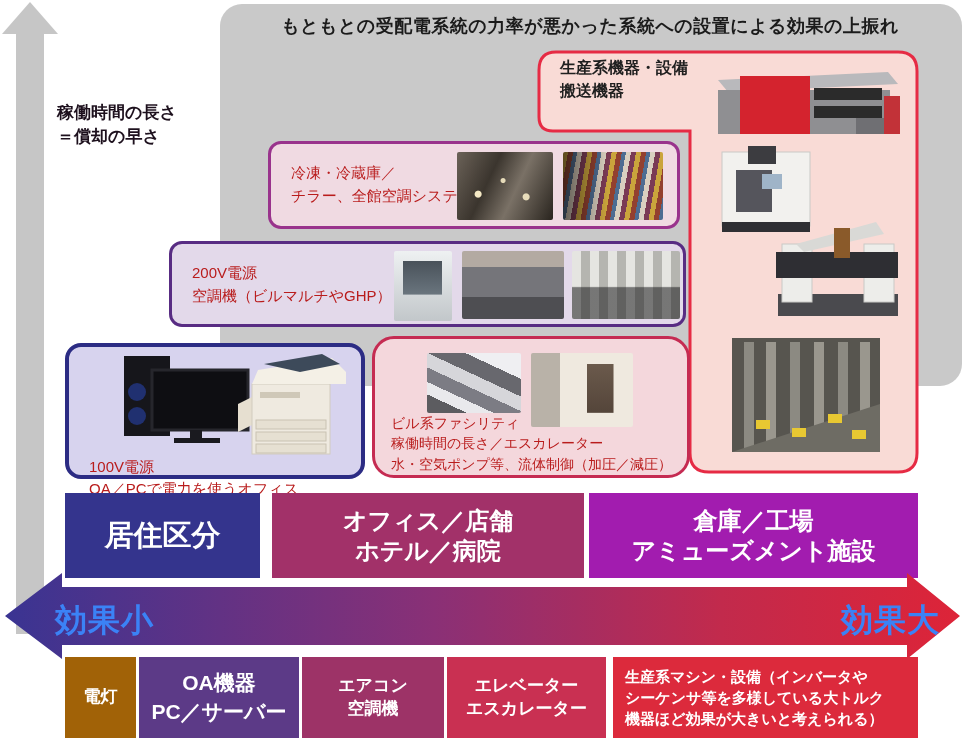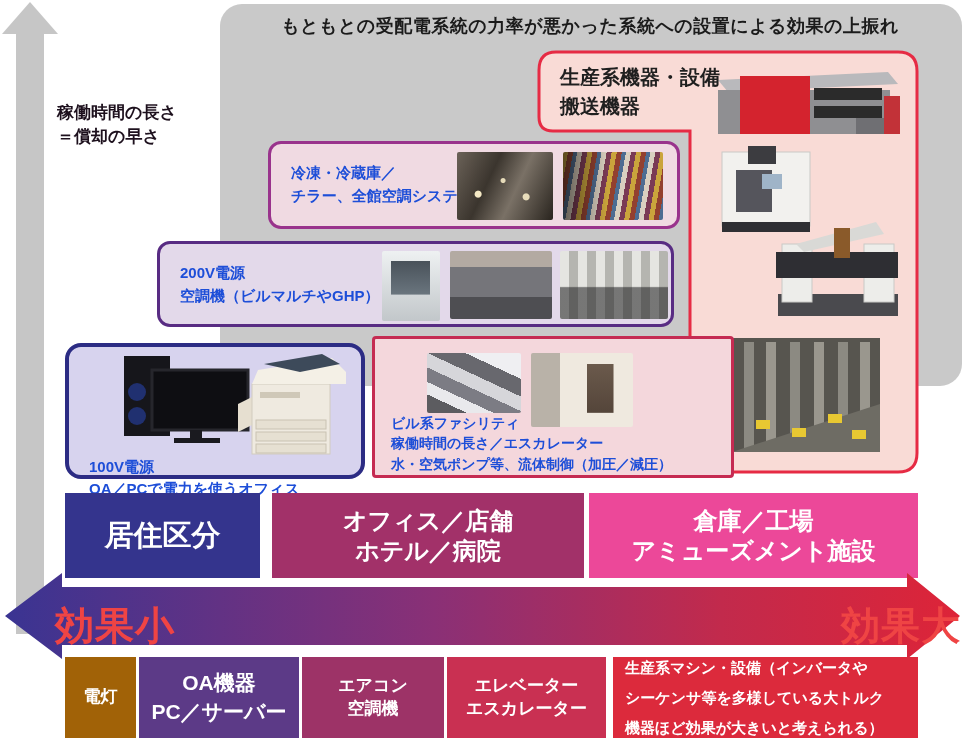--- a/index.html
+++ b/index.html
@@ -9,30 +9,30 @@
 
   
   .gray-panel{left:220px;top:4px;width:742px;height:382px;background:#c9c9c9;border-radius:22px;}
   .main-title{left:240px;top:14px;width:700px;text-align:center;font-size:18px;font-weight:bold;color:#1b1b1b;letter-spacing:.5px;}
 
   
   .y-label{left:57px;top:101px;font-size:17px;font-weight:bold;color:#1d101d;line-height:1.4;}
 
   
   .eq-box{box-sizing:border-box;border-style:solid;border-width:3px;border-radius:13px;}
-  .eq-label{position:absolute;font-weight:bold;color:#1d4ed8;}
+  .eq-label{position:absolute;font-weight:normal;color:#b91c1c;}
   .box-refrig{left:268px;top:141px;width:412px;height:88px;}
   .box-refrig .eq-label{left:20px;top:18px;font-size:15px;line-height:1.5;}
-  .box-200v{left:157px;top:241px;width:517px;height:86px;}
+  .box-200v{left:169px;top:241px;width:517px;height:86px;}
   .box-200v .eq-label{left:20px;top:18px;font-size:15px;line-height:1.5;}
   .box-100v{left:65px;top:343px;width:300px;height:136px;border-width:4px;border-radius:16px;}
   .box-100v .eq-label{left:20px;top:82px;font-size:15px;line-height:1.45;margin-top:27px;}
-  .box-bldg{left:372px;top:336px;width:362px;height:142px;border-radius:4px;}
+  .box-bldg{left:372px;top:336px;width:318px;height:142px;border-radius:22px;}
   .box-bldg .eq-label{left:16px;top:74px;font-size:14px;line-height:1.45;}
-  .prod-label{left:560px;top:64px;font-size:20px;font-weight:bold;color:#1f1f1f;line-height:1.45;font-family:Liberation Mono, monospace;}
+  .prod-label{left:560px;top:56px;font-size:16px;font-weight:bold;color:#1f1f1f;line-height:1.45;}
 
   
   .ph{position:absolute;border-radius:2px;}
   .ph-ceiling{background:
     radial-gradient(circle at 22% 62%,rgba(255,243,205,.95) 0 3px,rgba(0,0,0,0) 4px),
     radial-gradient(circle at 48% 42%,rgba(255,243,205,.85) 0 2px,rgba(0,0,0,0) 3px),
     radial-gradient(circle at 72% 66%,rgba(255,243,205,.85) 0 3px,rgba(0,0,0,0) 4px),
     linear-gradient(115deg,#6b6258 0%,#3b352e 35%,#7a7166 60%,#29241e 100%);}
   .ph-shelves{background:
     linear-gradient(to right,rgba(18,14,10,.6),rgba(0,0,0,0) 45%),
@@ -50,21 +50,21 @@
     linear-gradient(to right,#b9b2a8 0 28%,#efe9df 28%);}
 
   
   .bar{top:493px;height:85px;display:flex;flex-direction:column;justify-content:center;
        align-items:center;color:#fff;font-weight:bold;text-align:center;}
   .bar1{left:65px;width:195px;font-size:29px;}
   .bar2{left:272px;width:312px;font-size:24px;line-height:1.22;}
   .bar3{left:589px;width:329px;font-size:24px;line-height:1.22;}
 
   
-  .fx-label{top:599px;font-size:39px;font-weight:bold;color:#ef4444;letter-spacing:1px;}
+  .fx-label{top:599px;font-size:32px;font-weight:bold;color:#3b82f6;letter-spacing:1px;}
   .fx-small{left:55px;}
   .fx-large{left:841px;}
 
   
   .load{top:657px;height:81px;display:flex;flex-direction:column;justify-content:center;
         align-items:center;color:#fff;font-weight:bold;text-align:center;line-height:1.35;}
   .load1{left:65px;width:71px;font-size:17px;}
   .load2{left:139px;width:160px;font-size:21px;}
   .load3{left:302px;width:142px;font-size:17px;}
   .load4{left:447px;width:159px;font-size:17px;}
@@ -202,21 +202,21 @@
     </g>
   </svg>
 
   <div class="abs bar bar1" style="background-color: rgb(52, 52, 141);">
     <div>居住区分</div>
   </div>
   <div class="abs bar bar2" style="background-color: rgb(162, 49, 105);">
     <div>オフィス／店舗</div>
     <div>ホテル／病院</div>
   </div>
-  <div class="abs bar bar3" style="background-color: #ec4899;">
+  <div class="abs bar bar3" style="background-color: #a21caf;">
     <div>倉庫／工場</div>
     <div>アミューズメント施設</div>
   </div>
 
   <svg class="abs overlay" width="962" height="94" style="left:2px;top:568px;">
     <defs>
       <linearGradient id="fxgrad" x1="0" y1="0" x2="1" y2="0">
         <stop offset="0" stop-color="#3A3492"></stop>
         <stop offset="0.45" stop-color="#8A3076"></stop>
         <stop offset="0.75" stop-color="#C22A4C"></stop>
@@ -236,19 +236,19 @@
     <div>PC／サーバー</div>
   </div>
   <div class="abs load load3" style="background-color: rgb(157, 51, 103);">
     <div>エアコン</div>
     <div>空調機</div>
   </div>
   <div class="abs load load4" style="background-color: rgb(201, 48, 82);">
     <div>エレベーター</div>
     <div>エスカレーター</div>
   </div>
-  <div class="abs load load5" style="background-color: rgb(220, 42, 60); gap: 9px;">
+  <div class="abs load load5" style="background-color: rgb(220, 42, 60);">
     <div>生産系マシン・設備（インバータや</div>
     <div>シーケンサ等を多様している大トルク</div>
     <div>機器ほど効果が大きいと考えられる）</div>
   </div>
 
 </div>
 
 </body></html>

